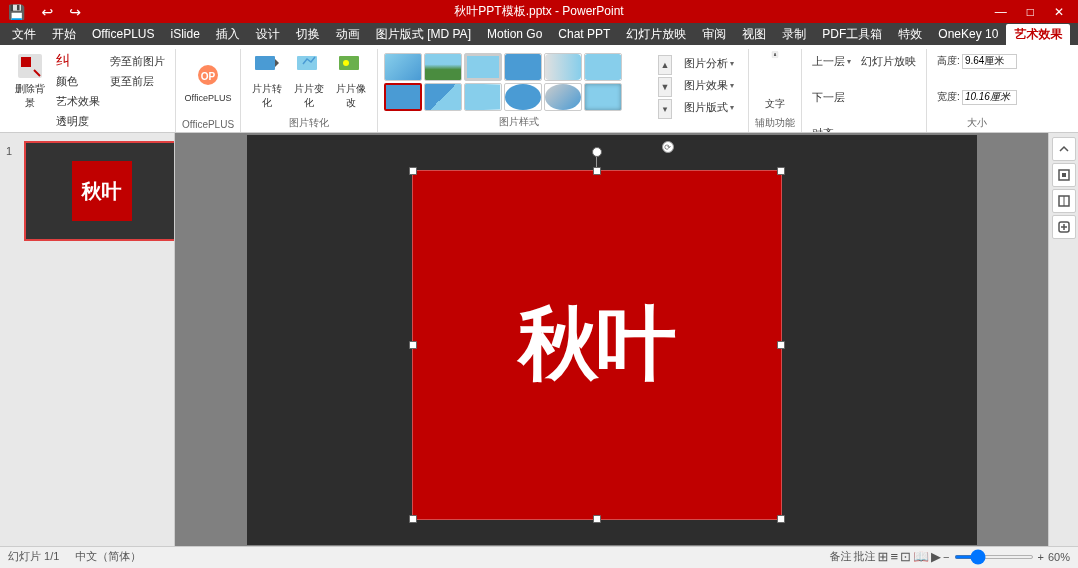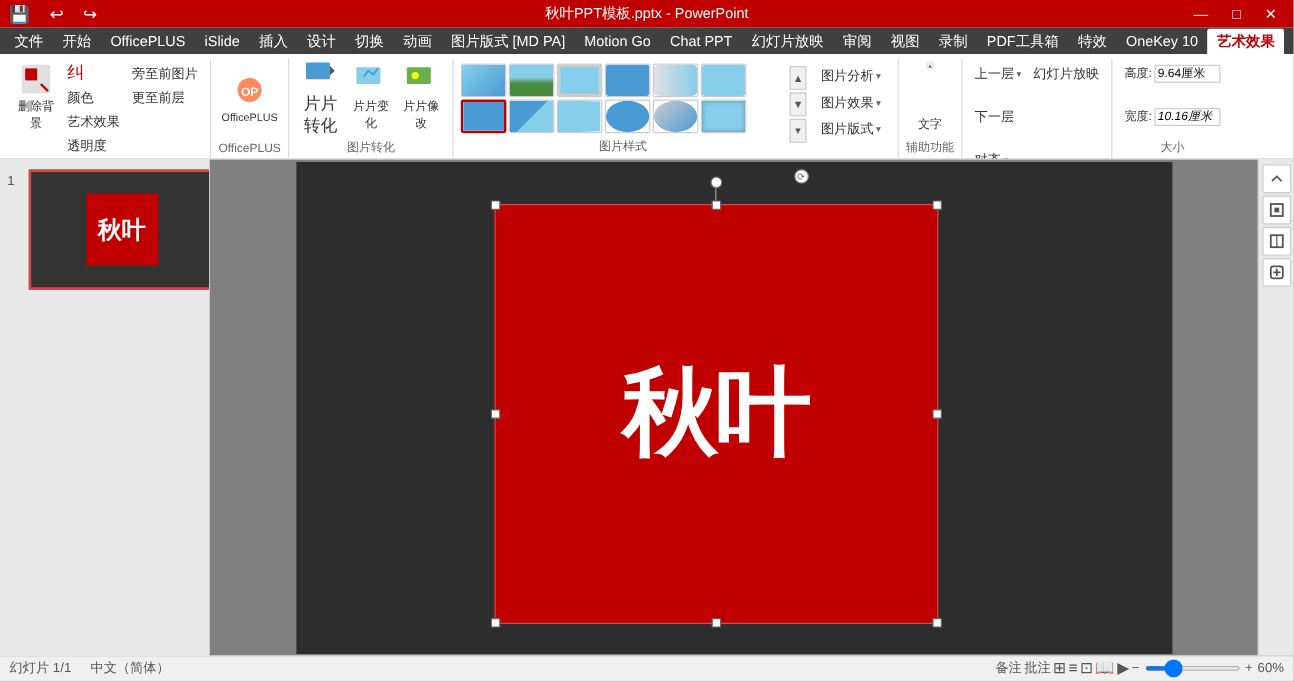--- a/index.html
+++ b/index.html
@@ -471,21 +471,21 @@
 
   <div class="ribbon-group">
     <div class="ribbon-group-content">
       <div class="ribbon-btn-large">
         <div class="ribbon-btn-icon-large">
           <svg width="28" height="28" viewBox="0 0 28 28">
             <rect x="2" y="4" width="20" height="14" rx="1" fill="#4a9bd4"></rect>
             <polygon points="22,7 26,11 22,15" fill="#555"></polygon>
           </svg>
         </div>
-        <span style="font-size:14px;">片片转化</span>
+        <span style="font-size:10px;">片片转化</span>
       </div>
       <div class="ribbon-btn-large">
         <div class="ribbon-btn-icon-large">
           <svg width="28" height="28" viewBox="0 0 28 28">
             <rect x="2" y="4" width="20" height="14" rx="1" fill="#87ceeb"></rect>
             <path d="M8,12 L12,7 L16,10 L20,5" stroke="#4a9bd4" stroke-width="1.5" fill="none"></path>
           </svg>
         </div>
         <span style="font-size:10px;">片片变化</span>
       </div>

